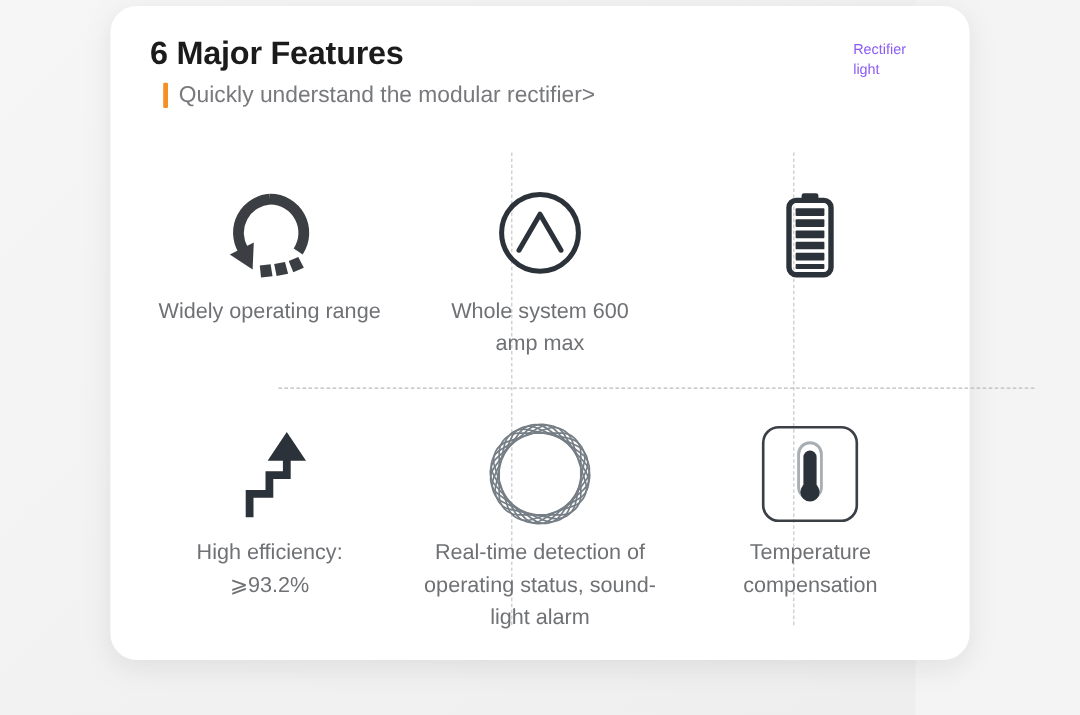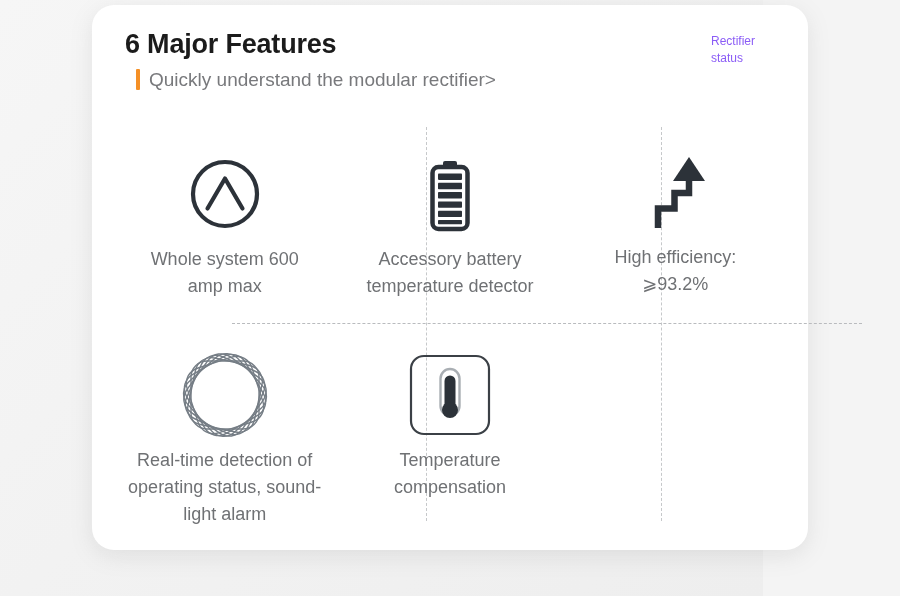--- a/index.html
+++ b/index.html
@@ -142,29 +142,44 @@
     <div class="header">
       <div class="title">6 Major Features</div>
       <div class="subtitle-row">
         <div class="accent-bar"></div>
         <div class="subtitle">Quickly understand the modular rectifier&gt;</div>
       </div>
     </div>
 
     <div class="corner-tag">
       <div>Rectifier</div>
-      <div>status</div>
+      <div>light</div>
     </div>
 
     <div class="vline v1"></div>
     <div class="vline v2"></div>
     <div class="hline"></div>
 
     <div class="grid">
 
+      <div class="cell">
+        <div class="icon-wrap">
+          <svg width="78" height="78" viewBox="0 0 78 78">
+            <path d="M39 11 A28 28 0 0 1 62.5 54.5" fill="none" stroke="#3b3f43" stroke-width="9" stroke-linecap="butt"></path>
+            <path d="M39 11 A28 28 0 0 0 16.5 53.0" fill="none" stroke="#3b3f43" stroke-width="9" stroke-linecap="butt"></path>
+            <polygon points="5.5,57 25.5,47 24.5,69.5" fill="#3b3f43"></polygon>
+            <g fill="#3b3f43">
+              <path d="M30.5 66.2 l9.0 -1.0 l1.6 10.0 l-9.6 1.0 z"></path>
+              <path d="M42.5 64.9 l9.0 -1.6 l2.6 9.8 l-9.6 1.8 z"></path>
+              <path d="M54.6 62.6 l8.0 -3.4 l4.6 9.0 l-8.8 3.6 z"></path>
+            </g>
+          </svg>
+        </div>
+        <div class="cell-label">Widely operating range</div>
+      </div>
 
       <div class="cell">
         <div class="icon-wrap">
           <svg width="78" height="78" viewBox="0 0 78 78">
             <circle cx="39" cy="39" r="32" fill="none" stroke="#2c3239" stroke-width="4.2"></circle>
             <path d="M21.5 53.5 L39 23.5 L56.5 53.5" fill="none" stroke="#2c3239" stroke-width="4.2" stroke-linecap="round" stroke-linejoin="round"></path>
           </svg>
         </div>
         <div class="cell-label">Whole system 600
 amp max</div>
@@ -178,22 +193,20 @@
             <g fill="#2c3239">
               <rect x="27" y="18.5" width="24" height="6.4" rx="0.8"></rect>
               <rect x="27" y="27.8" width="24" height="6.4" rx="0.8"></rect>
               <rect x="27" y="37.1" width="24" height="6.4" rx="0.8"></rect>
               <rect x="27" y="46.4" width="24" height="6.4" rx="0.8"></rect>
               <rect x="27" y="55.7" width="24" height="6.4" rx="0.8"></rect>
               <rect x="27" y="65.0" width="24" height="4.2" rx="0.8"></rect>
             </g>
           </svg>
         </div>
-        <div class="cell-label">Accessory battery
-temperature detector</div>
       </div>
 
       <div class="cell row2">
         <div class="icon-wrap">
           <svg width="78" height="80" viewBox="0 0 78 80">
             <path d="M22 76 L22 56.5 L38.5 56.5 L38.5 41 L53 41 L53 26" fill="none" stroke="#2c3239" stroke-width="6.5" stroke-linecap="butt" stroke-linejoin="miter"></path>
             <polygon points="53,5 69,29 37,29" fill="#2c3239"></polygon>
           </svg>
         </div>
         <div class="cell-label">High efficiency:

